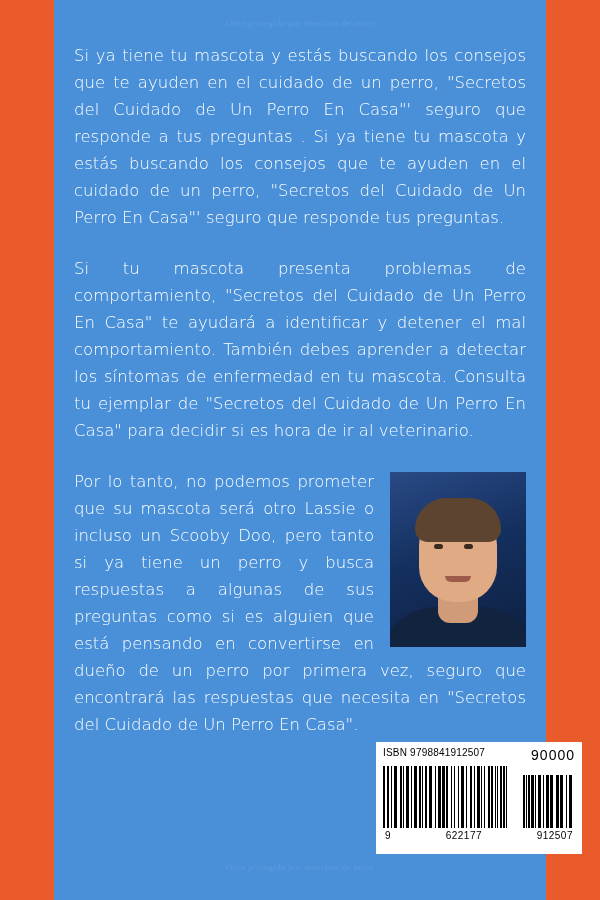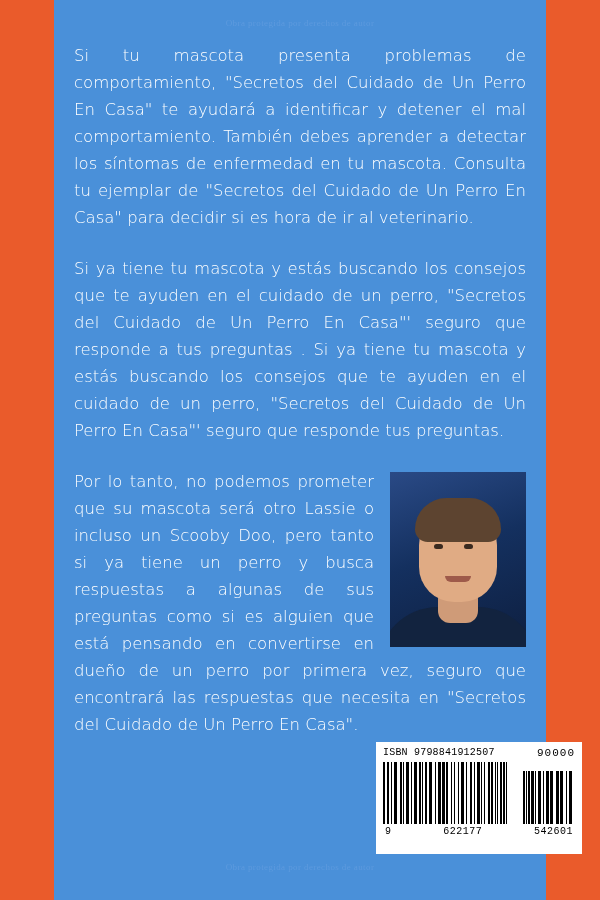--- a/index.html
+++ b/index.html
@@ -139,38 +139,38 @@
 
   .barcode-box {
     position: absolute;
     right: 18px;
     bottom: 46px;
     width: 206px;
     height: 112px;
     background: #ffffff;
     box-sizing: border-box;
     padding: 5px 7px 4px 7px;
-    font-family: Liberation Mono, monospace;
+    font-family: Liberation Sans, sans-serif;
   }
   .barcode-top {
     display: flex;
     justify-content: space-between;
     align-items: flex-start;
   }
   .isbn-text {
     font-size: 10px;
     color: #000;
     letter-spacing: 0.2px;
   }
   .addon-wrap {
     width: 54px;
     text-align: right;
   }
   .addon-text {
-    font-size: 11px;
+    font-size: 14px;
     color: #000;
     letter-spacing: 1px;
   }
   .bars-row {
     display: flex;
     align-items: flex-end;
     gap: 6px;
     margin-top: 3px;
     height: 62px;
   }
@@ -200,22 +200,22 @@
 </head>
 <body>
 
 <div class="cover">
   <div class="panel">
     <div class="watermark top">Obra protegida por derechos de autor</div>
     <div class="watermark bottom">Obra protegida por derechos de autor</div>
   </div>
 
   <div class="content">
+    <p class="body-text">Si ya tiene tu mascota y estás buscando los consejos que te ayuden en el cuidado de un perro, "Secretos del Cuidado de Un Perro En Casa"' seguro que responde a tus preguntas . Si ya tiene tu mascota y estás buscando los consejos que te ayuden en el cuidado de un perro, "Secretos del Cuidado de Un Perro En Casa"' seguro que responde tus preguntas.</p>
     <p class="body-text">Si tu mascota presenta problemas de comportamiento, "Secretos del Cuidado de Un Perro En Casa" te ayudará a identificar y detener el mal comportamiento.  También debes aprender a detectar los síntomas de enfermedad en tu mascota.  Consulta tu ejemplar de "Secretos del Cuidado de Un Perro En Casa" para decidir si es hora de ir al veterinario.</p>
-    <p class="body-text">Si ya tiene tu mascota y estás buscando los consejos que te ayuden en el cuidado de un perro, "Secretos del Cuidado de Un Perro En Casa"' seguro que responde a tus preguntas . Si ya tiene tu mascota y estás buscando los consejos que te ayuden en el cuidado de un perro, "Secretos del Cuidado de Un Perro En Casa"' seguro que responde tus preguntas.</p>
     <div class="para3-wrap">
       <div class="portrait">
         <div class="bg"></div>
         <div class="shoulders"></div>
         <div class="neck"></div>
         <div class="head"></div>
         <div class="hair"></div>
         <div class="eye left"></div>
         <div class="eye right"></div>
         <div class="mouth"></div>
@@ -280,16 +280,16 @@
           <span style="width: 3px; margin-right: 3px;"></span>
           <span style="width: 3px; margin-right: 1px;"></span>
           <span style="width: 3px; margin-right: 3px;"></span>
           <span style="width: 1px; margin-right: 2px;"></span>
           <span style="width: 3px; margin-right: 3px;"></span>
         </div>
     </div>
     <div class="digits">
       <span>9</span>
       <span>622177</span>
-      <span>542601</span>
+      <span>912507</span>
     </div>
   </div>
 </div>
 
 </body></html>

